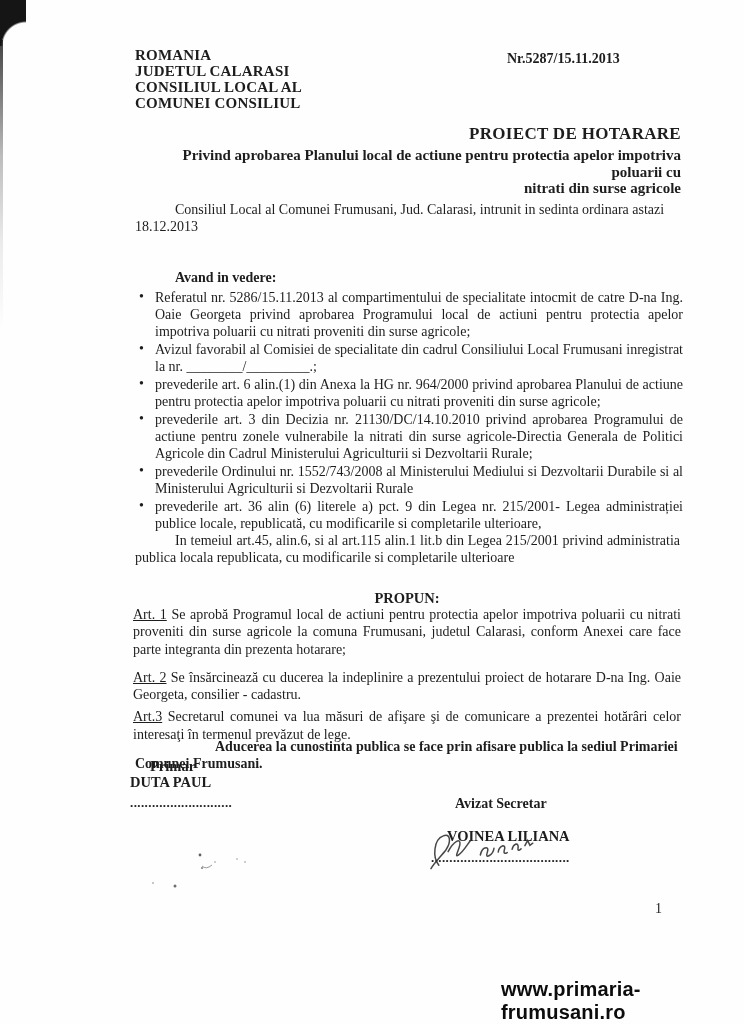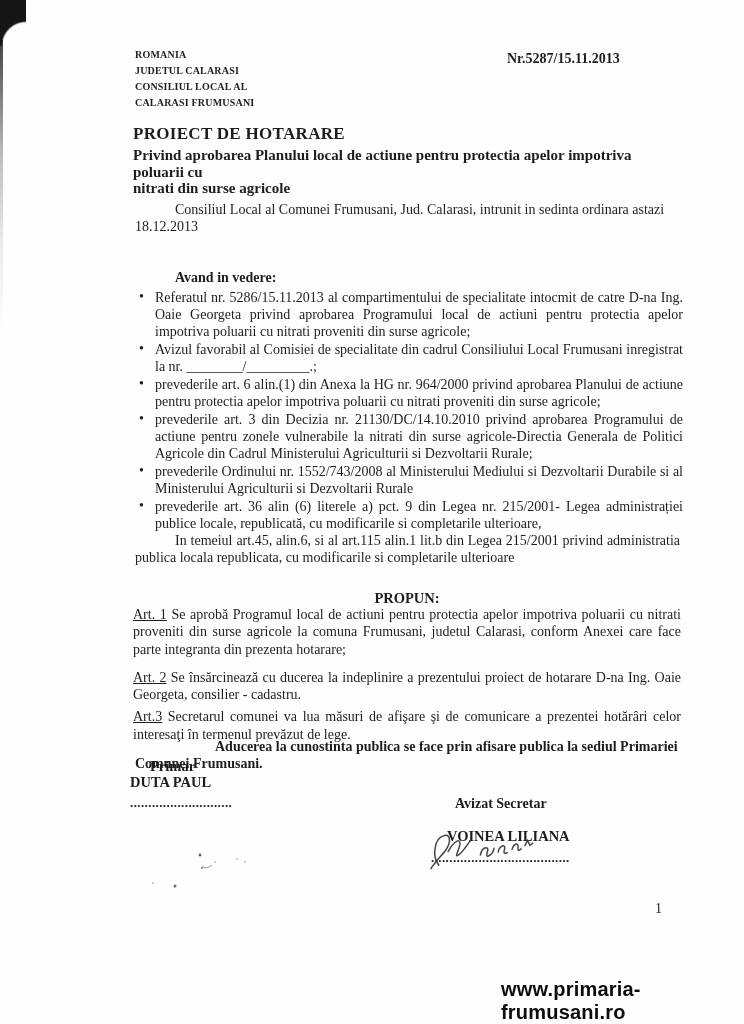--- a/index.html
+++ b/index.html
@@ -9,24 +9,24 @@
     overflow:hidden;
   }
   
   .scan-corner { position:absolute; top:0; left:0; width:26px; height:46px;
     background:radial-gradient(circle 26px at 26px 46px, transparent 0, transparent 23px, #151515 25px);
     pointer-events:none; }
   .scan-edge-left { position:absolute; top:40px; left:0; width:3px; height:290px;
     background:linear-gradient(to bottom, rgba(20,20,20,.8), rgba(90,90,90,.4) 40%, rgba(160,160,160,.2) 70%, transparent);
     pointer-events:none; }
 
-  .org-block { position:absolute; left:135px; top:47px; font-weight:bold; font-size:10px; line-height:16px; letter-spacing:.2px; white-space:nowrap; }
+  .org-block { position:absolute; left:135px; top:47px; font-weight:bold; font-size:15px; line-height:16px; letter-spacing:.2px; white-space:nowrap; }
   .doc-number { position:absolute; left:507px; top:51px; font-weight:bold; font-size:14px; }
 
-  .title-block { position:absolute; left:133px; top:124px; width:548px; text-align:left; }
+  .title-block { position:absolute; left:133px; top:124px; width:548px; text-align:right; }
   .doc-title { font-size:17px; font-weight:bold; letter-spacing:.3px; }
   .doc-subtitle { font-size:15px; font-weight:bold; line-height:16.5px; margin-top:3px; }
 
   .intro { position:absolute; left:135px; top:201px; width:545px; font-size:14px; line-height:17px; }
   .intro .l1 { display:block; text-indent:40px; }
 
   .considering { position:absolute; left:135px; top:269px; width:548px; font-size:14px; line-height:17px; }
   .considering-label { font-weight:bold; margin-left:40px; }
   ul.considering-list { list-style:none; margin:3px 0 0; padding:0 0 0 20px; }
   ul.considering-list li { position:relative; text-align:justify; margin-bottom:1px; }
@@ -62,21 +62,21 @@
 
 <div class="page">
 
   <div class="scan-corner"></div>
   <div class="scan-edge-left"></div>
 
   <div class="org-block">
     <div>ROMANIA</div>
     <div>JUDETUL CALARASI</div>
     <div>CONSILIUL LOCAL AL</div>
-    <div>CALARASI FRUMUSANI</div>
+    <div>COMUNEI CONSILIUL</div>
   </div>
 
   <div class="doc-number">Nr.5287/15.11.2013</div>
 
   <div class="title-block">
     <div class="doc-title">PROIECT DE HOTARARE</div>
     <div class="doc-subtitle">
       <div>Privind aprobarea Planului local de actiune pentru protectia apelor impotriva poluarii cu</div>
       <div>nitrati din surse agricole</div>
     </div>

